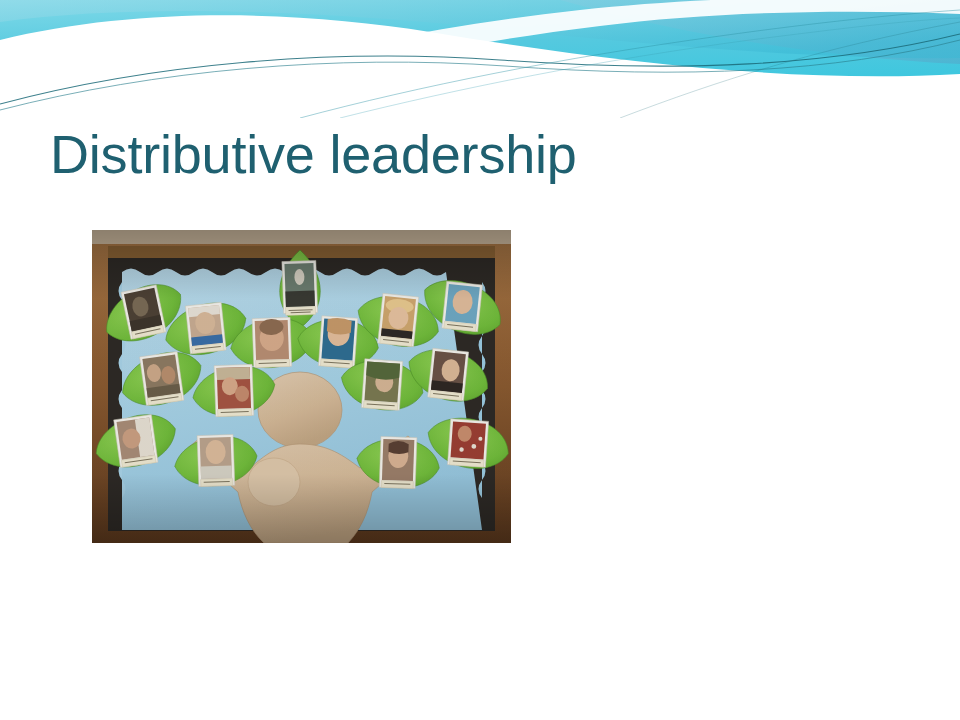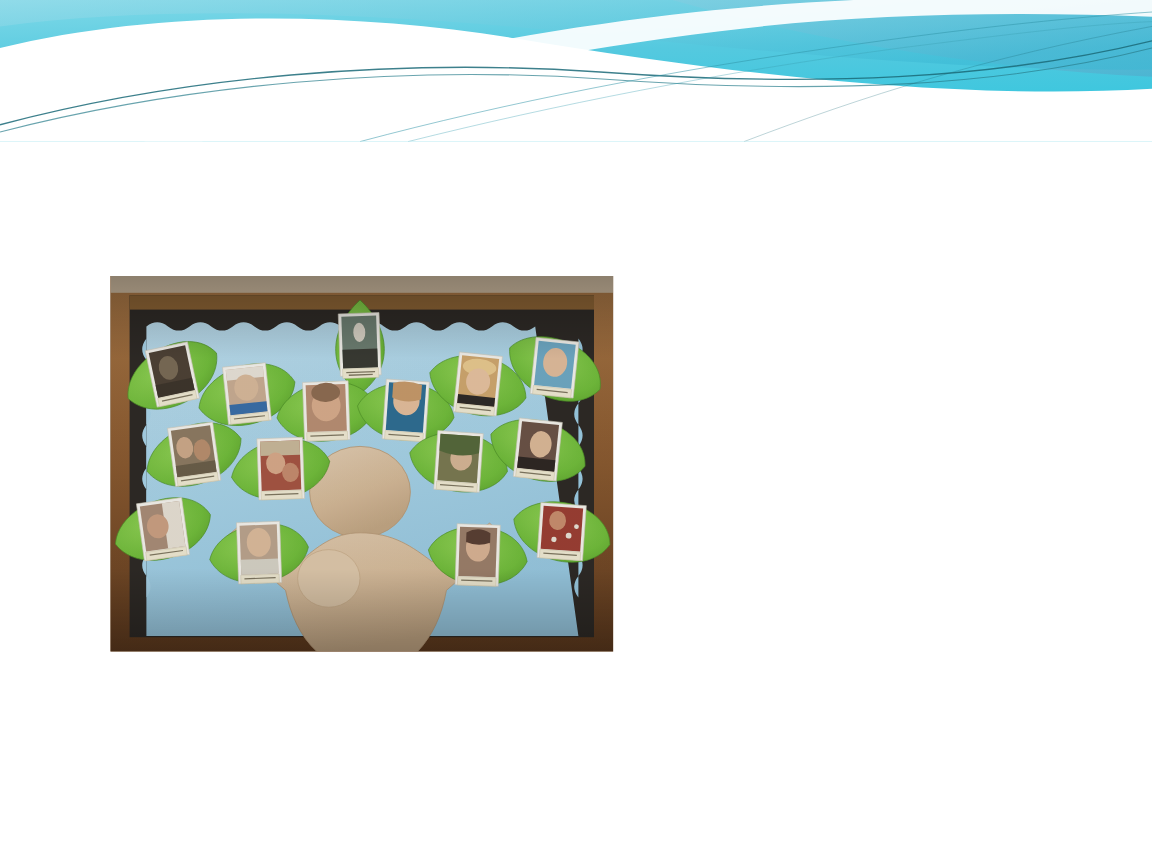--- a/index.html
+++ b/index.html
@@ -120,20 +120,21 @@
                C 300,26 140,22 0,56 Z" fill="#FFFFFF"></path>
 
       <path d="M 0,104 C 150,64 330,48 500,60 C 680,73 830,66 960,34" fill="none" stroke="#1B6A78" stroke-width="1.1" opacity="0.85"></path>
       <path d="M 0,110 C 155,70 335,54 505,66 C 685,79 835,72 960,40" fill="none" stroke="#2A7E8C" stroke-width="0.9" opacity="0.7"></path>
       <path d="M 300,118 C 420,86 560,58 720,36 C 820,22 900,14 960,10" fill="none" stroke="#2F93A6" stroke-width="0.8" opacity="0.55"></path>
       <path d="M 340,118 C 460,88 600,60 750,40 C 845,28 910,20 960,18" fill="none" stroke="#3AA0B2" stroke-width="0.7" opacity="0.45"></path>
       <path d="M 620,118 C 720,80 820,48 960,22" fill="none" stroke="#1B6A78" stroke-width="0.7" opacity="0.35"></path>
     </svg>
   </div>
 
+  <div class="slide-title">Distributive leadership</div>
 
   <div class="photo-frame">
     <svg viewBox="0 0 419 313" preserveAspectRatio="none" role="img">
       <defs>
         <linearGradient id="wood" x1="0" y1="0" x2="0" y2="1">
           <stop offset="0%" stop-color="#A87746"></stop>
           <stop offset="50%" stop-color="#8A5A30"></stop>
           <stop offset="100%" stop-color="#5E3A1E"></stop>
         </linearGradient>
         <linearGradient id="board" x1="0" y1="0" x2="0.3" y2="1">

